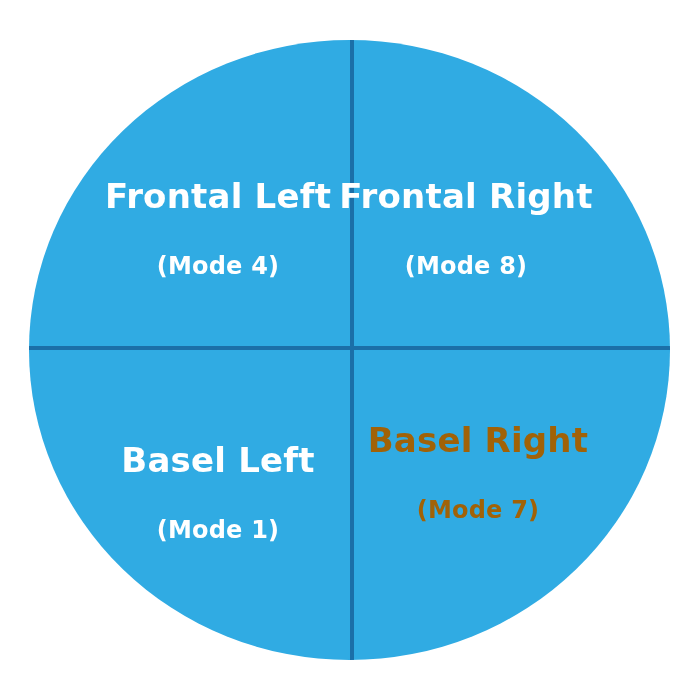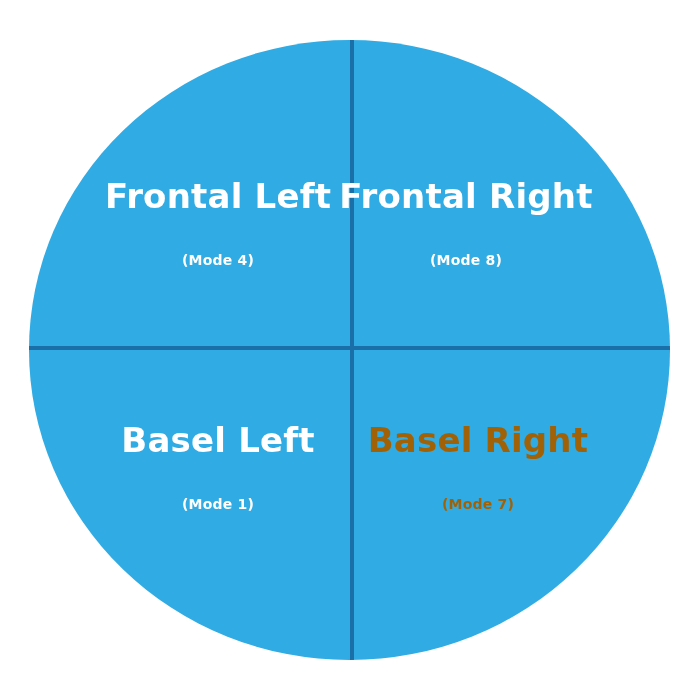--- a/index.html
+++ b/index.html
@@ -63,21 +63,21 @@
   }
   .quadrant-title {
     display: block;
     font-size: 34px;
     font-weight: bold;
     letter-spacing: 0.2px;
     line-height: 1.1;
   }
   .quadrant-mode {
     display: block;
-    font-size: 14px;
+    font-size: 24px;
     font-weight: bold;
     letter-spacing: 0.2px;
     line-height: 1.1;
     margin-top: 38px;
   }
 
   #label-frontal-left   { left: 68px;  top: 178px; }
   #label-frontal-right  { left: 316px; top: 178px; }
   #label-basel-left     { left: 68px;  top: 422px; }
   #label-basel-right    { left: 328px; top: 422px; }
@@ -97,21 +97,21 @@
   <div class="quadrant-label" id="label-frontal-left" style="color: rgb(255, 255, 255);">
     <span class="quadrant-title">Frontal Left</span>
     <span class="quadrant-mode">(Mode 4)</span>
   </div>
 
   <div class="quadrant-label" id="label-frontal-right" style="color: rgb(255, 255, 255);">
     <span class="quadrant-title">Frontal Right</span>
     <span class="quadrant-mode">(Mode 8)</span>
   </div>
 
-  <div class="quadrant-label" id="label-basel-left" style="color: rgb(255, 255, 255);">
+  <div class="quadrant-label" id="label-basel-left" style="color: rgb(255, 255, 255); margin-top: 20px;">
     <span class="quadrant-title">Basel Left</span>
     <span class="quadrant-mode">(Mode 1)</span>
   </div>
 
   <div class="quadrant-label" id="label-basel-right" style="color: #a16207;">
     <span class="quadrant-title">Basel Right</span>
     <span class="quadrant-mode">(Mode 7)</span>
   </div>
 
 </div>

